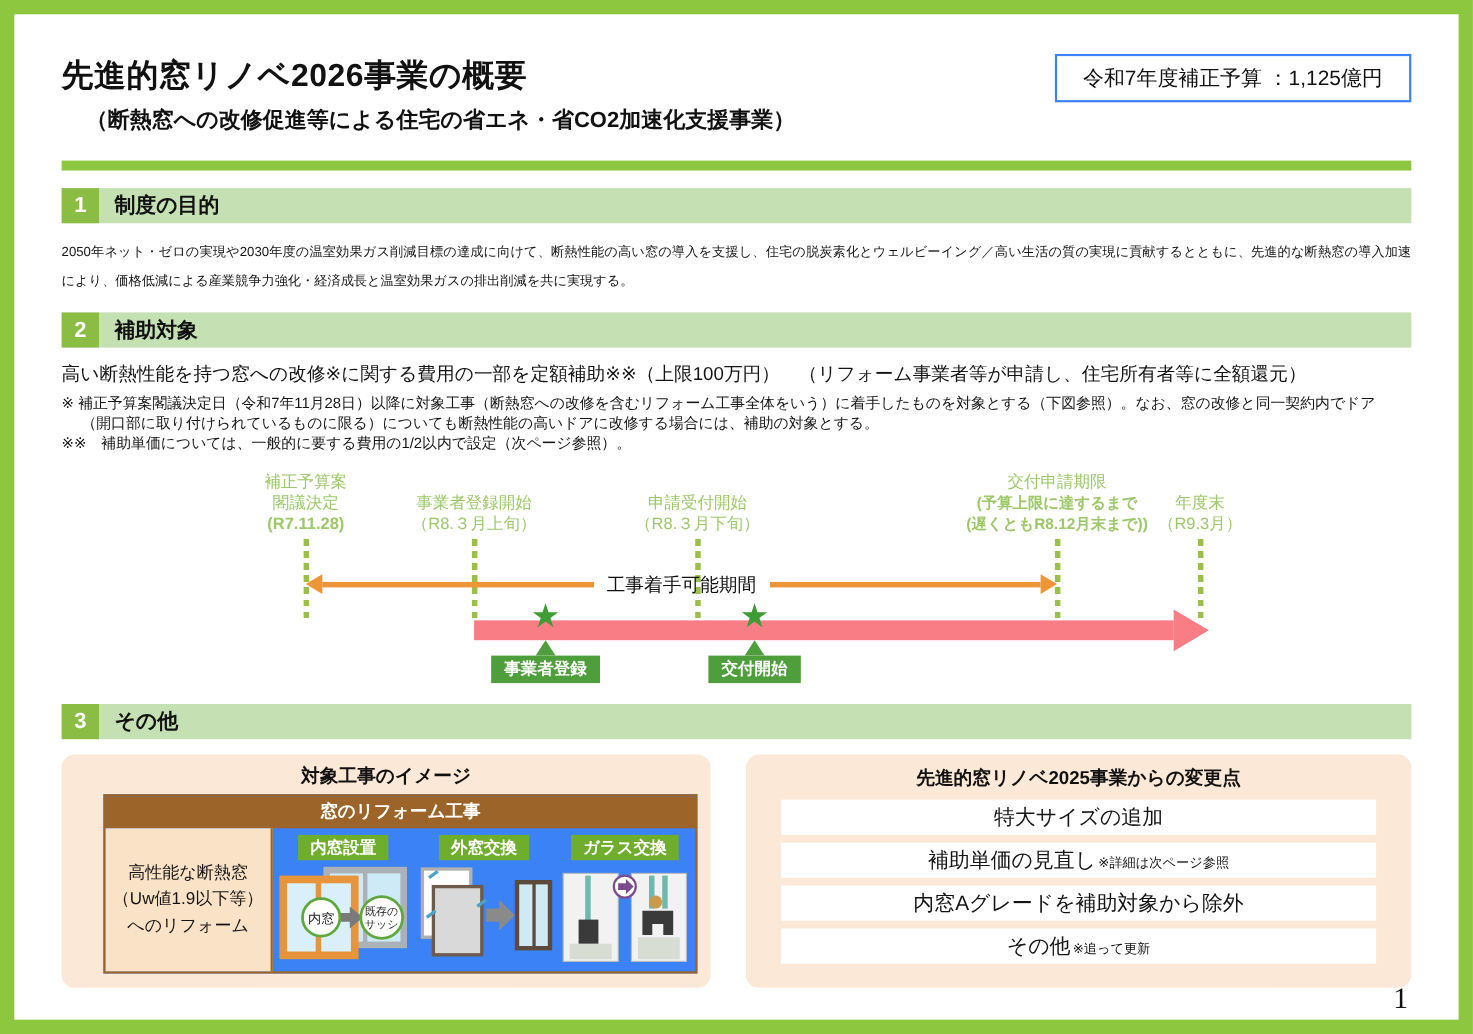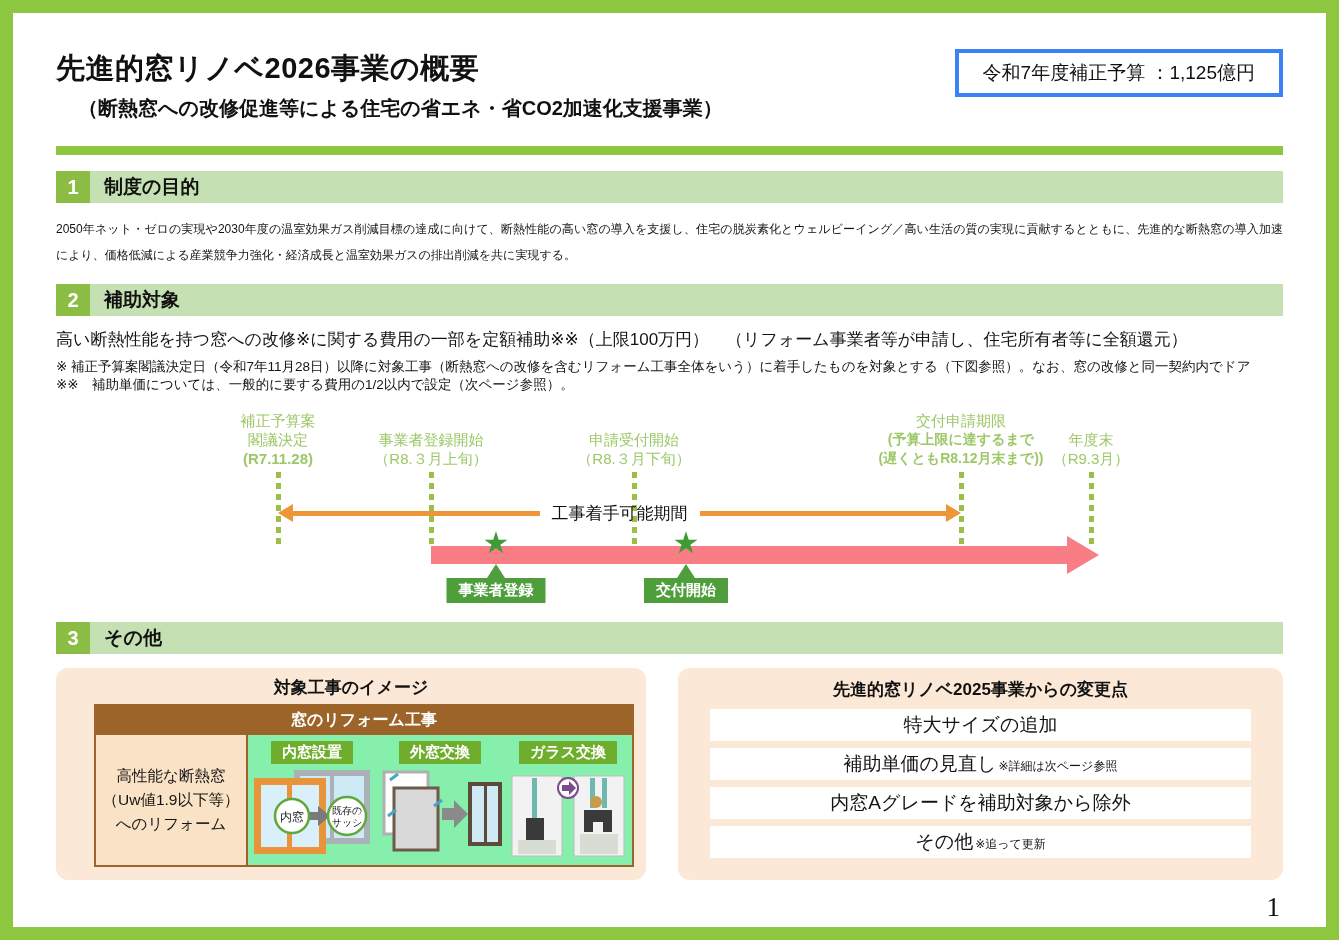--- a/index.html
+++ b/index.html
@@ -10,21 +10,21 @@
     background:#ffffff; border:13px solid #8DC63F; overflow:hidden;
   }
   .content { position:relative; padding:0 43px; height:100%; }
 
   
   .hdr { position:relative; padding-top:36px; }
   .title { font-size:29px; font-weight:bold; color:#111; letter-spacing:.5px; }
   .subtitle { font-size:20px; font-weight:bold; color:#111; margin:6px 0 0 22px; }
   .budget-box {
     position:absolute; top:36px; right:0;
-    border:4px solid #3b82f6; padding:7px 24px;
+    border:2px solid #3b82f6; padding:7px 24px;
     font-size:19px; color:#111; background:#fff; white-space:nowrap;
   }
   .green-rule { height:9px; background:#8DC63F; margin-top:24px; }
 
   
   .sec-hdr { display:flex; margin-top:16px; height:32px; }
   .sec-no {
     width:34px; background:#8BBD44; color:#fff; font-weight:bold; font-size:20px;
     display:flex; align-items:center; justify-content:center;
   }
@@ -72,21 +72,21 @@
     position:absolute; top:172px; transform:translateX(-50%);
     background:#4F9E3C; color:#fff; font-weight:bold; font-size:15px;
     padding:3px 12px; white-space:nowrap;
   }
 
   
   .bottom { display:flex; gap:32px; margin-top:14px; height:212px; }
   .peach-box { background:#FCE8D6; border-radius:12px; padding:8px 12px; }
   .works-box { width:590px; }
   .box-title { text-align:center; font-size:17px; font-weight:bold; color:#111; line-height:24px; }
-  .works-table { margin-top:4px; border:2px solid #9C6428; background:#86efac;margin-left:26px; }
+  .works-table { margin-top:4px; border:2px solid #9C6428; background:#3b82f6;margin-left:26px; }
   .works-th { background:#9C6428; color:#fff; font-weight:bold; font-size:16px; text-align:center; padding:4px 0; }
   .works-body { display:flex; height:130px; }
   .works-target {
     width:162px; background:#FAE2C6; border-right:2px solid #9C6428;
     display:flex; flex-direction:column; justify-content:center; text-align:center;
     font-size:15.5px; line-height:24px; color:#141414;
   }
   .works-cols { flex:1; display:flex; }
   .wcol { flex:1; display:flex; flex-direction:column; align-items:center; }
   .badge {
@@ -124,20 +124,21 @@
     </div>
     <div class="sec1-body">2050年ネット・ゼロの実現や2030年度の温室効果ガス削減目標の達成に向けて、断熱性能の高い窓の導入を支援し、住宅の脱炭素化とウェルビーイング／高い生活の質の実現に貢献するとともに、先進的な断熱窓の導入加速により、価格低減による産業競争力強化・経済成長と温室効果ガスの排出削減を共に実現する。</div>
 
     <div class="sec-hdr">
       <div class="sec-no">2</div>
       <div class="sec-band">補助対象</div>
     </div>
     <div class="sec2-lead">高い断熱性能を持つ窓への改修※に関する費用の一部を定額補助※※（上限100万円）　（リフォーム事業者等が申請し、住宅所有者等に全額還元）</div>
     <div class="notes">
       <div>※ 補正予算案閣議決定日（令和7年11月28日）以降に対象工事（断熱窓への改修を含むリフォーム工事全体をいう）に着手したものを対象とする（下図参照）。なお、窓の改修と同一契約内でドア</div>
+      <div class="note-cont">（開口部に取り付けられているものに限る）についても断熱性能の高いドアに改修する場合には、補助の対象とする。</div>
       <div>※※　補助単価については、一般的に要する費用の1/2以内で設定（次ページ参照）。</div>
     </div>
 
     <div class="timeline">
       <div class="ms" style="left:222px">
         <div>補正予算案</div>
         <div>閣議決定</div>
         <div class="b">(R7.11.28)</div>
       </div>
       <div class="ms" style="left:375px">

